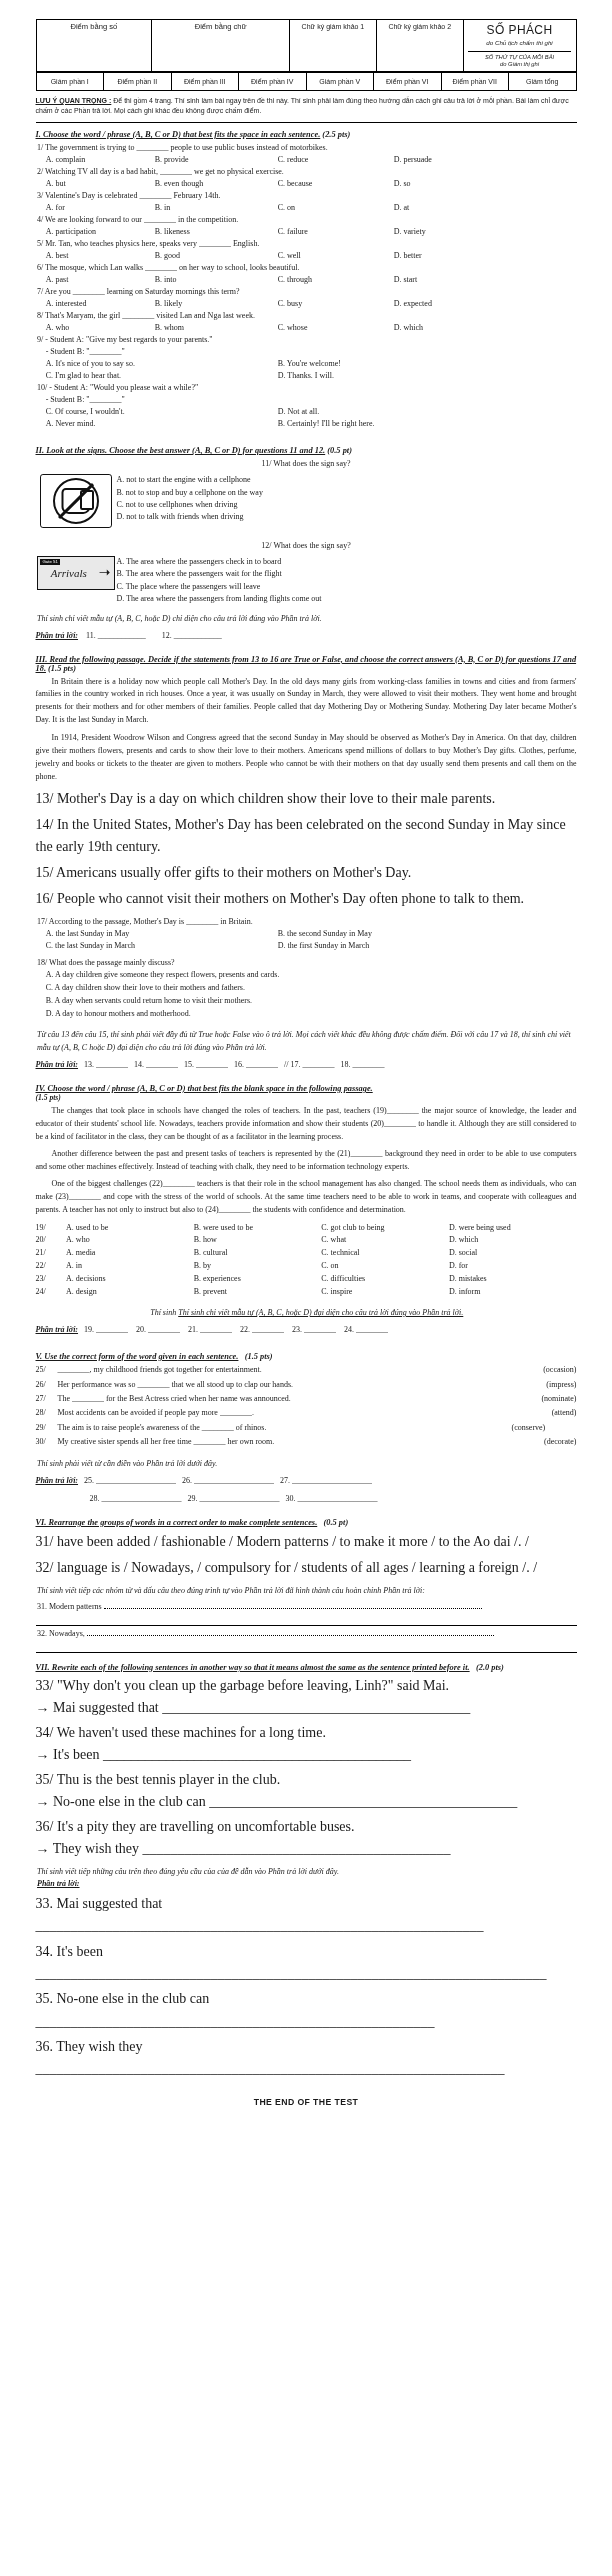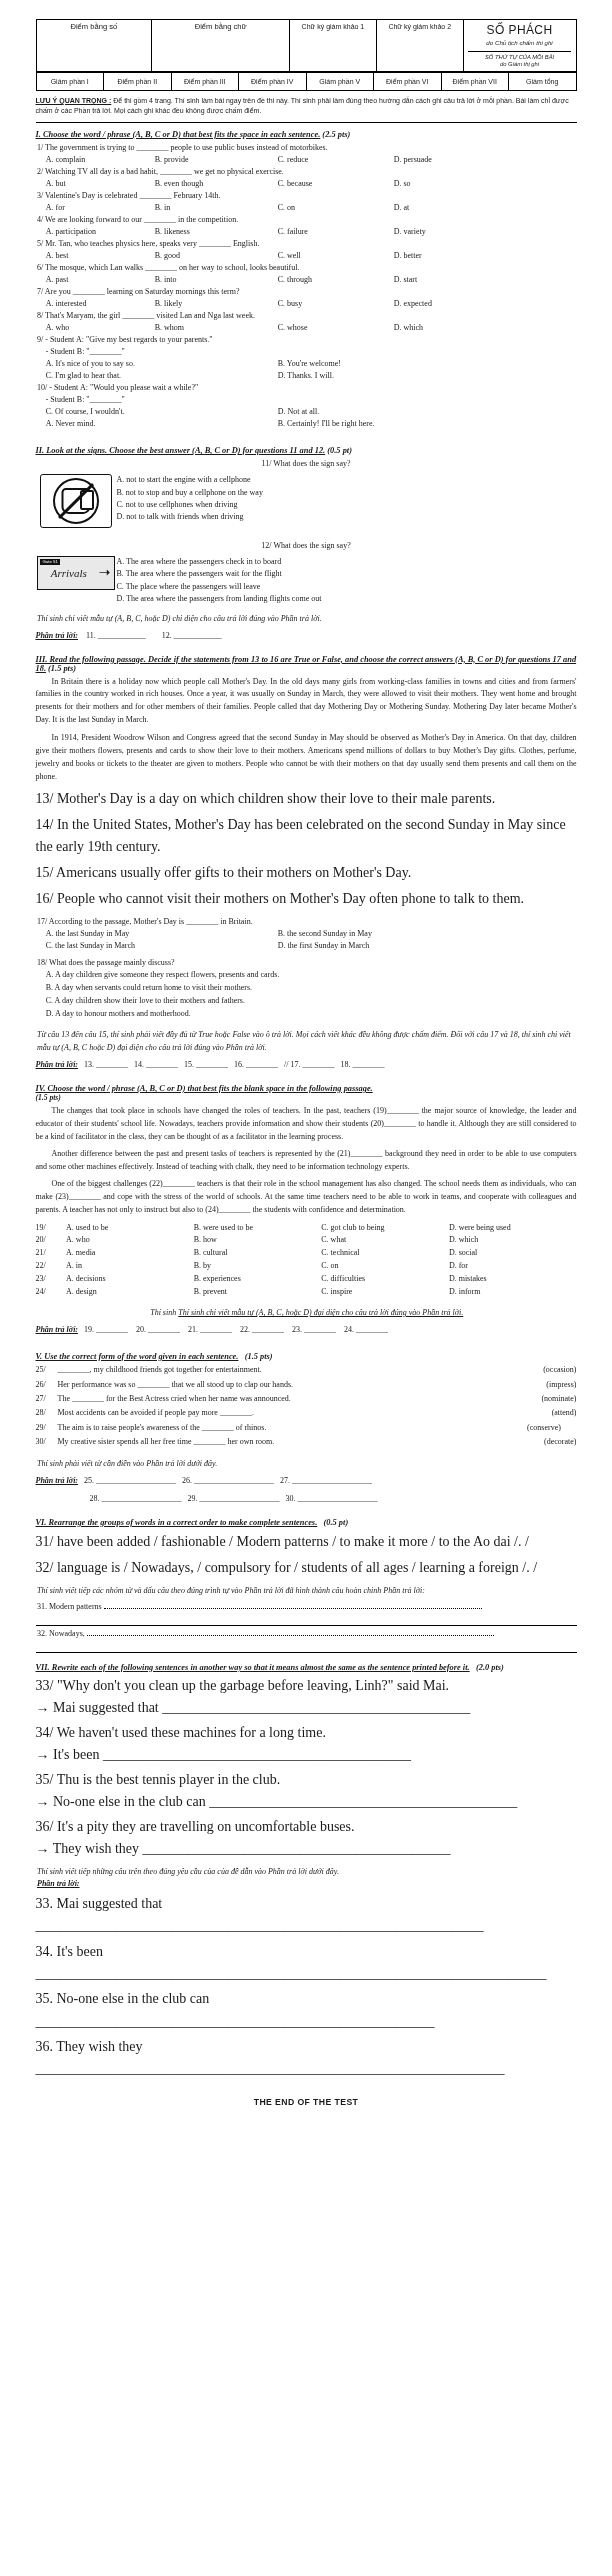--- a/index.html
+++ b/index.html
@@ -501,22 +501,22 @@
     <span style="width:218px">B. the second Sunday in May</span>
   </div>
   <div class="opts">
     <span style="width:232px">C. the last Sunday in March</span>
     <span style="width:218px">D. the first Sunday in March</span>
   </div>
 
   <p class="q" style="margin-top:4.4px;">18/ What does the passage mainly discuss?</p>
   <div class="indent">
     <p class="line-item">A. A day children give someone they respect flowers, presents and cards.</p>
+    <p class="line-item">C. A day children show their love to their mothers and fathers.</p>
     <p class="line-item">B. A day when servants could return home to visit their mothers.</p>
-    <p class="line-item">C. A day children show their love to their mothers and fathers.</p>
     <p class="line-item">D. A day to honour mothers and motherhood.</p>
   </div>
 
   <p class="q ital" style="margin-top:7.3px;line-height:1.65;">Từ câu 13 đến câu 15, thí sinh phải viết đầy đủ từ True hoặc False vào ô trả lời. Mọi cách viết khác đều không được chấm điểm. Đối với câu 17 và 18, thí sinh chỉ viết mẫu tự (A, B, C hoặc D) đại diện cho câu trả lời đúng vào Phần trả lời.</p>
   <p class="ans-line">
     <span class="u ital bold">Phần trả lời:</span>
     &nbsp;
     <span>13. ________</span>&nbsp;&nbsp;
     <span>14. ________</span>&nbsp;&nbsp;
     <span>15. ________</span>&nbsp;&nbsp;
@@ -618,21 +618,21 @@
       <td style="text-align:right">(nominate)</td>
     </tr>
     <tr>
       <td>28/</td>
       <td>Most accidents can be avoided if people pay more ________.</td>
       <td style="text-align:right">(attend)</td>
     </tr>
     <tr>
       <td>29/</td>
       <td>The aim is to raise people's awareness of the ________ of rhinos.</td>
-      <td style="text-align:center">(conserve)</td>
+      <td style="text-align:left">(conserve)</td>
     </tr>
     <tr>
       <td>30/</td>
       <td>My creative sister spends all her free time ________ her own room.</td>
       <td style="text-align:right">(decorate)</td>
     </tr>
   </tbody>
       </table>
 
   <p class="q ital" style="margin-top:8.7px;">Thí sinh phải viết từ cần điền vào Phần trả lời dưới đây.</p>

